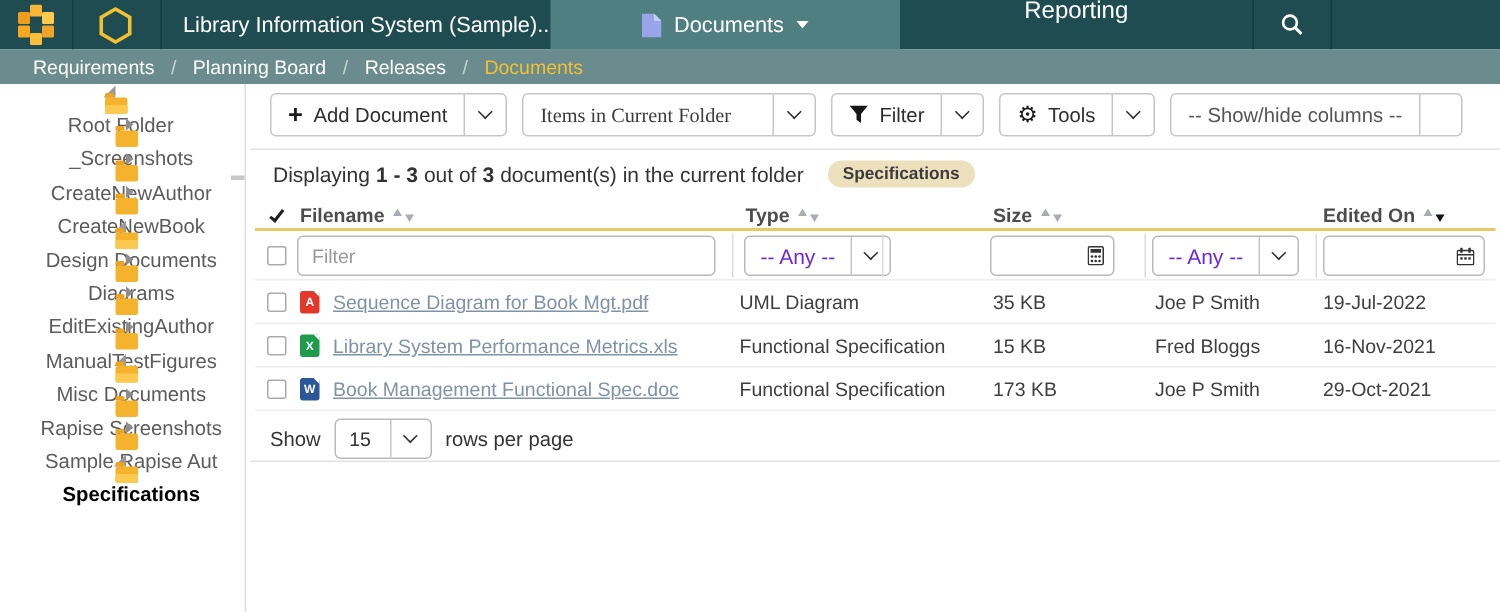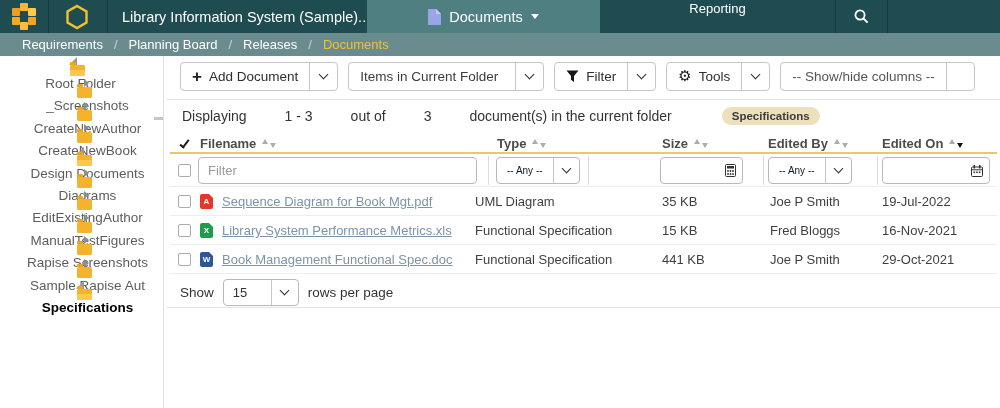--- a/index.html
+++ b/index.html
@@ -8,21 +8,21 @@
   #app { position:relative; width:1000px; height:408px; background:#fff; }
 
   
   .topbar { position:absolute; left:0; top:0; width:1000px; height:33px; background:#1f4c50; }
   .tsep { position:absolute; top:0; height:33px; width:1px; background:#143a3d; }
   .logo { position:absolute; left:9px; top:3px; width:30px; height:27px; }
   .hexbtn { position:absolute; left:63px; top:3px; width:28px; height:27px; display:flex; align-items:center; justify-content:center; }
   .projbtn { position:absolute; left:122px; top:0; height:33px; display:flex; align-items:center; color:#fff; font-size:14.5px; cursor:pointer; }
   .wcaret { width:0; height:0; border-left:4px solid transparent; border-right:4px solid transparent; border-top:5px solid #fff; margin-left:9px; }
   .tab-docs { position:absolute; left:367px; top:0; width:233px; height:33px; background:#507f82; display:flex; align-items:center; justify-content:center; gap:8px; color:#fff; font-size:14.5px; cursor:pointer; }
-  .tab-rep { position:absolute; left:600px; top:0; width:235px; height:16px; display:flex; align-items:center; justify-content:center; color:#fff; font-size:13px; cursor:pointer; }
+  .tab-rep { position:absolute; left:600px; top:0; width:235px; height:16px; display:flex; align-items:center; justify-content:center; color:#fff; font-size:16px; cursor:pointer; }
   .searchbtn { position:absolute; left:835px; top:0; width:53px; height:33px; display:flex; align-items:center; justify-content:center; border-left:1px solid #143a3d; border-right:1px solid #143a3d; cursor:pointer; }
 
   
   .crumbbar { position:absolute; left:0; top:33px; width:1000px; height:23px; background:#6b8c8e; display:flex; align-items:center; padding-left:22px; font-size:13px; }
   .crumb { color:#fff; cursor:pointer; }
   .crumb.act { color:#f2c12f; }
   .csep { color:#c5d2d3; margin:0 11px; }
 
   
   .sidebar { position:absolute; left:0; top:56px; width:157px; height:352px; background:#fff; overflow:hidden; }
@@ -47,66 +47,66 @@
 
   
   .main { position:absolute; left:170px; top:56px; right:0; bottom:0; }
   .toolbar { position:absolute; left:10px; top:6px; display:flex; gap:10px; }
   .btn { display:flex; align-items:stretch; border:1px solid #c6c6c6; border-radius:4px; background:#fff; height:29px; font-size:13.5px; color:#2e2e2e; cursor:pointer; }
   .bseg { padding:0 11px; display:flex; align-items:center; gap:7px; }
   .bchev { width:28px; border-left:1px solid #c6c6c6; display:flex; align-items:center; justify-content:center; }
   .chv { width:7px; height:7px; border-right:1.8px solid #2e2e2e; border-bottom:1.8px solid #2e2e2e; transform:rotate(45deg); margin-top:-4px; }
   .plus::before { content:"+"; font-size:17px; font-weight:bold; line-height:1; color:#1c1c1c; }
   .gear::before { content:"\2699"; font-family:"DejaVu Sans", sans-serif; font-size:15px; color:#1a1a1a; line-height:1; }
-  .selw { min-width:166px; color:#3c3c3c; }
+  .selw { min-width:166px; color:#3c3c3c;font-family:Liberation Serif, serif; }
   .colw { min-width:134px; color:#555; }
 
   .hr1 { position:absolute; left:-3px; right:0; top:43px; border-top:1px solid #e2e2e2; }
-  .summary { position:absolute; left:12px; top:48px; height:24px; display:flex; align-items:center; font-size:14px; color:#333;gap:34px; }
+  .summary { position:absolute; left:12px; top:48px; height:24px; display:flex; align-items:center; font-size:14px; color:#333; }
   .summary span { margin-right:4px; }
-  .summary .b { font-weight:normal; }
+  .summary .b { font-weight:bold; }
   .badge { margin-left:12px; background:#ece0bd; color:#3c3c3c; font-size:11.5px; font-weight:bold; padding:3px 10px; border-radius:10px; }
 
   .thead { position:absolute; top:76px; left:0; right:0; height:22px; font-size:13px; font-weight:bold; color:#4c4c4c; }
   .thc { position:absolute; top:0; display:flex; align-items:center; height:22px; cursor:pointer;justify-content:flex-end; }
   .hck { display:inline-block; width:5px; height:10px; border-right:2.2px solid #1f1f1f; border-bottom:2.2px solid #1f1f1f; transform:rotate(38deg); }
   .sa { width:0; height:0; border-left:3.5px solid transparent; border-right:3.5px solid transparent; display:inline-block; }
   .sa.up { border-bottom:5px solid #a9adb3; margin-left:6px; margin-top:-4px; }
   .sa.dn { border-top:5px solid #a9adb3; margin-left:2px; margin-top:4px; }
   .sa.dn.act { border-top-color:#141414; }
   .goldline { position:absolute; top:96px; left:0; right:3px; height:2px; background:#e9c869; }
 
   .frow { position:absolute; top:98px; left:0; right:3px; height:33px; border-bottom:1px solid #ededed; }
   .fsep { position:absolute; top:2px; height:29px; width:1px; background:#dcdcdc; }
   .cb { width:13px; height:13px; border:1px solid #ababab; border-radius:2px; background:#fff; cursor:pointer; }
   .fcb { position:absolute; left:8px; top:10px; }
   .fin { position:absolute; top:3px; height:27px; border:1px solid #b9b9b9; border-radius:4px; background:#fff; display:flex; align-items:center; }
   .fin input { border:none; outline:none; flex:1; min-width:0; padding:0 9px; font-size:13px; color:#333; font-family:inherit; background:transparent; }
   .fin input::placeholder { color:#9a9a9a; }
   .iico { width:24px; display:flex; justify-content:center; align-items:center; flex:none; cursor:pointer; }
   .fsel { position:absolute; top:3px; height:27px; display:flex; align-items:stretch; border:1px solid #b9b9b9; border-radius:4px; background:#fff; cursor:pointer; }
-  .fsel .txt { display:flex; align-items:center; padding:0 10px; font-size:10px; color:#0f172a; }
+  .fsel .txt { display:flex; align-items:center; padding:0 10px; font-size:14px; color:#6d28d9; }
   .fsel .fchev { width:26px; border-left:1px solid #c6c6c6; display:flex; align-items:center; justify-content:center; }
 
   .rowswrap { position:absolute; top:131px; left:0; right:3px; }
   .drow { position:relative; height:29px; border-bottom:1px solid #ededed; }
   .dc { position:absolute; top:0; height:29px; display:flex; align-items:center; font-size:13px; color:#3f3f3f; }
   .rcb { left:8px; }
   .ric { left:30px; }
   .rnm { left:52px; }
-  .rtp { left:305px; } .rsz { left:492px; } .rby { left:600px; } .ron { left:712px; }
+  .rtp { left:323px; } .rsz { left:492px; } .rby { left:600px; } .ron { left:712px; }
   .flink { color:#7e93a9; text-decoration:underline; cursor:pointer; }
   .fic { width:13px; height:15px; border-radius:2px; position:relative; display:flex; align-items:center; justify-content:center; color:#fff; font-size:8px; font-weight:bold; }
   .fic::before { content:""; position:absolute; top:0; right:0; border-top:4px solid #fff; border-left:4px solid transparent; }
   .fic.pdf { background:#e2382a; } .fic.pdf::after { content:"A"; }
   .fic.xls { background:#1e9c4c; } .fic.xls::after { content:"X"; }
   .fic.doc { background:#2b579a; } .fic.doc::after { content:"W"; }
 
   .pager { position:absolute; top:222px; left:10px; height:29px; display:flex; align-items:center; gap:9px; font-size:13.5px; color:#333; }
-  .psel { width:76px; height:27px; border:1px solid #b9b9b9; border-radius:4px; background:#fff; display:flex; align-items:stretch; cursor:pointer; }
+  .psel { width:65px; height:27px; border:1px solid #b9b9b9; border-radius:4px; background:#fff; display:flex; align-items:stretch; cursor:pointer; }
   .psel .txt { flex:1; display:flex; align-items:center; padding-left:9px; font-size:13px; color:#333; }
   .psel .fchev { width:27px; border-left:1px solid #c6c6c6; display:flex; align-items:center; justify-content:center; }
   .hr2 { position:absolute; top:251px; left:-3px; right:0; border-top:1px solid #e2e2e2; }
 </style>
 </head>
 <body>
 
 <div id="app">
 
   <div class="topbar">
@@ -196,20 +196,25 @@
         <span class="tw c"></span>
         <span class="fo"></span>
         <span class="tlb">EditExistingAuthor</span>
       </div>
       <div class="ti l1">
         <span class="tw c"></span>
         <span class="fo"></span>
         <span class="tlb">ManualTestFigures</span>
       </div>
       <div class="ti l1">
+        <span class="tw e"></span>
+        <span class="fo open"></span>
+        <span class="tlb">Misc Documents</span>
+      </div>
+      <div class="ti l1">
         <span class="tw c"></span>
         <span class="fo"></span>
         <span class="tlb">Rapise Screenshots</span>
       </div>
       <div class="ti l1">
         <span class="tw c"></span>
         <span class="fo"></span>
         <span class="tlb">Sample Rapise Aut</span>
       </div>
       <div class="ti l1">
@@ -289,25 +294,20 @@
       <span class="thc" style="left:327px">
         <span>Type</span>
         <span class="sa up"></span>
           <span class="sa dn"></span>
       </span>
       <span class="thc" style="left:492px">
         <span>Size</span>
         <span class="sa up"></span>
           <span class="sa dn"></span>
       </span>
-      <span class="thc" style="left:598px">
-        <span>Edited By</span>
-        <span class="sa up"></span>
-          <span class="sa dn"></span>
-      </span>
       <span class="thc" style="left:712px">
         <span>Edited On</span>
         <span class="sa up"></span>
           <span class="sa dn act"></span>
       </span>
     </div>
     <div class="goldline"></div>
 
     <div class="frow">
       <span class="cb fcb"></span>
@@ -396,21 +396,21 @@
         <span class="dc rcb">
             <span class="cb"></span>
           </span>
         <span class="dc ric">
             <span class="fic doc"></span>
           </span>
         <span class="dc rnm">
             <a class="flink">Book Management Functional Spec.doc</a>
           </span>
         <span class="dc rtp">Functional Specification</span>
-        <span class="dc rsz">441 KB</span>
+        <span class="dc rsz">173 KB</span>
         <span class="dc rby">Joe P Smith</span>
         <span class="dc ron">29-Oct-2021</span>
       </div>
     </div>
 
     <div class="pager">
       <span>Show</span>
       <span class="psel">
         <span class="txt">15</span>
         <span class="fchev">

